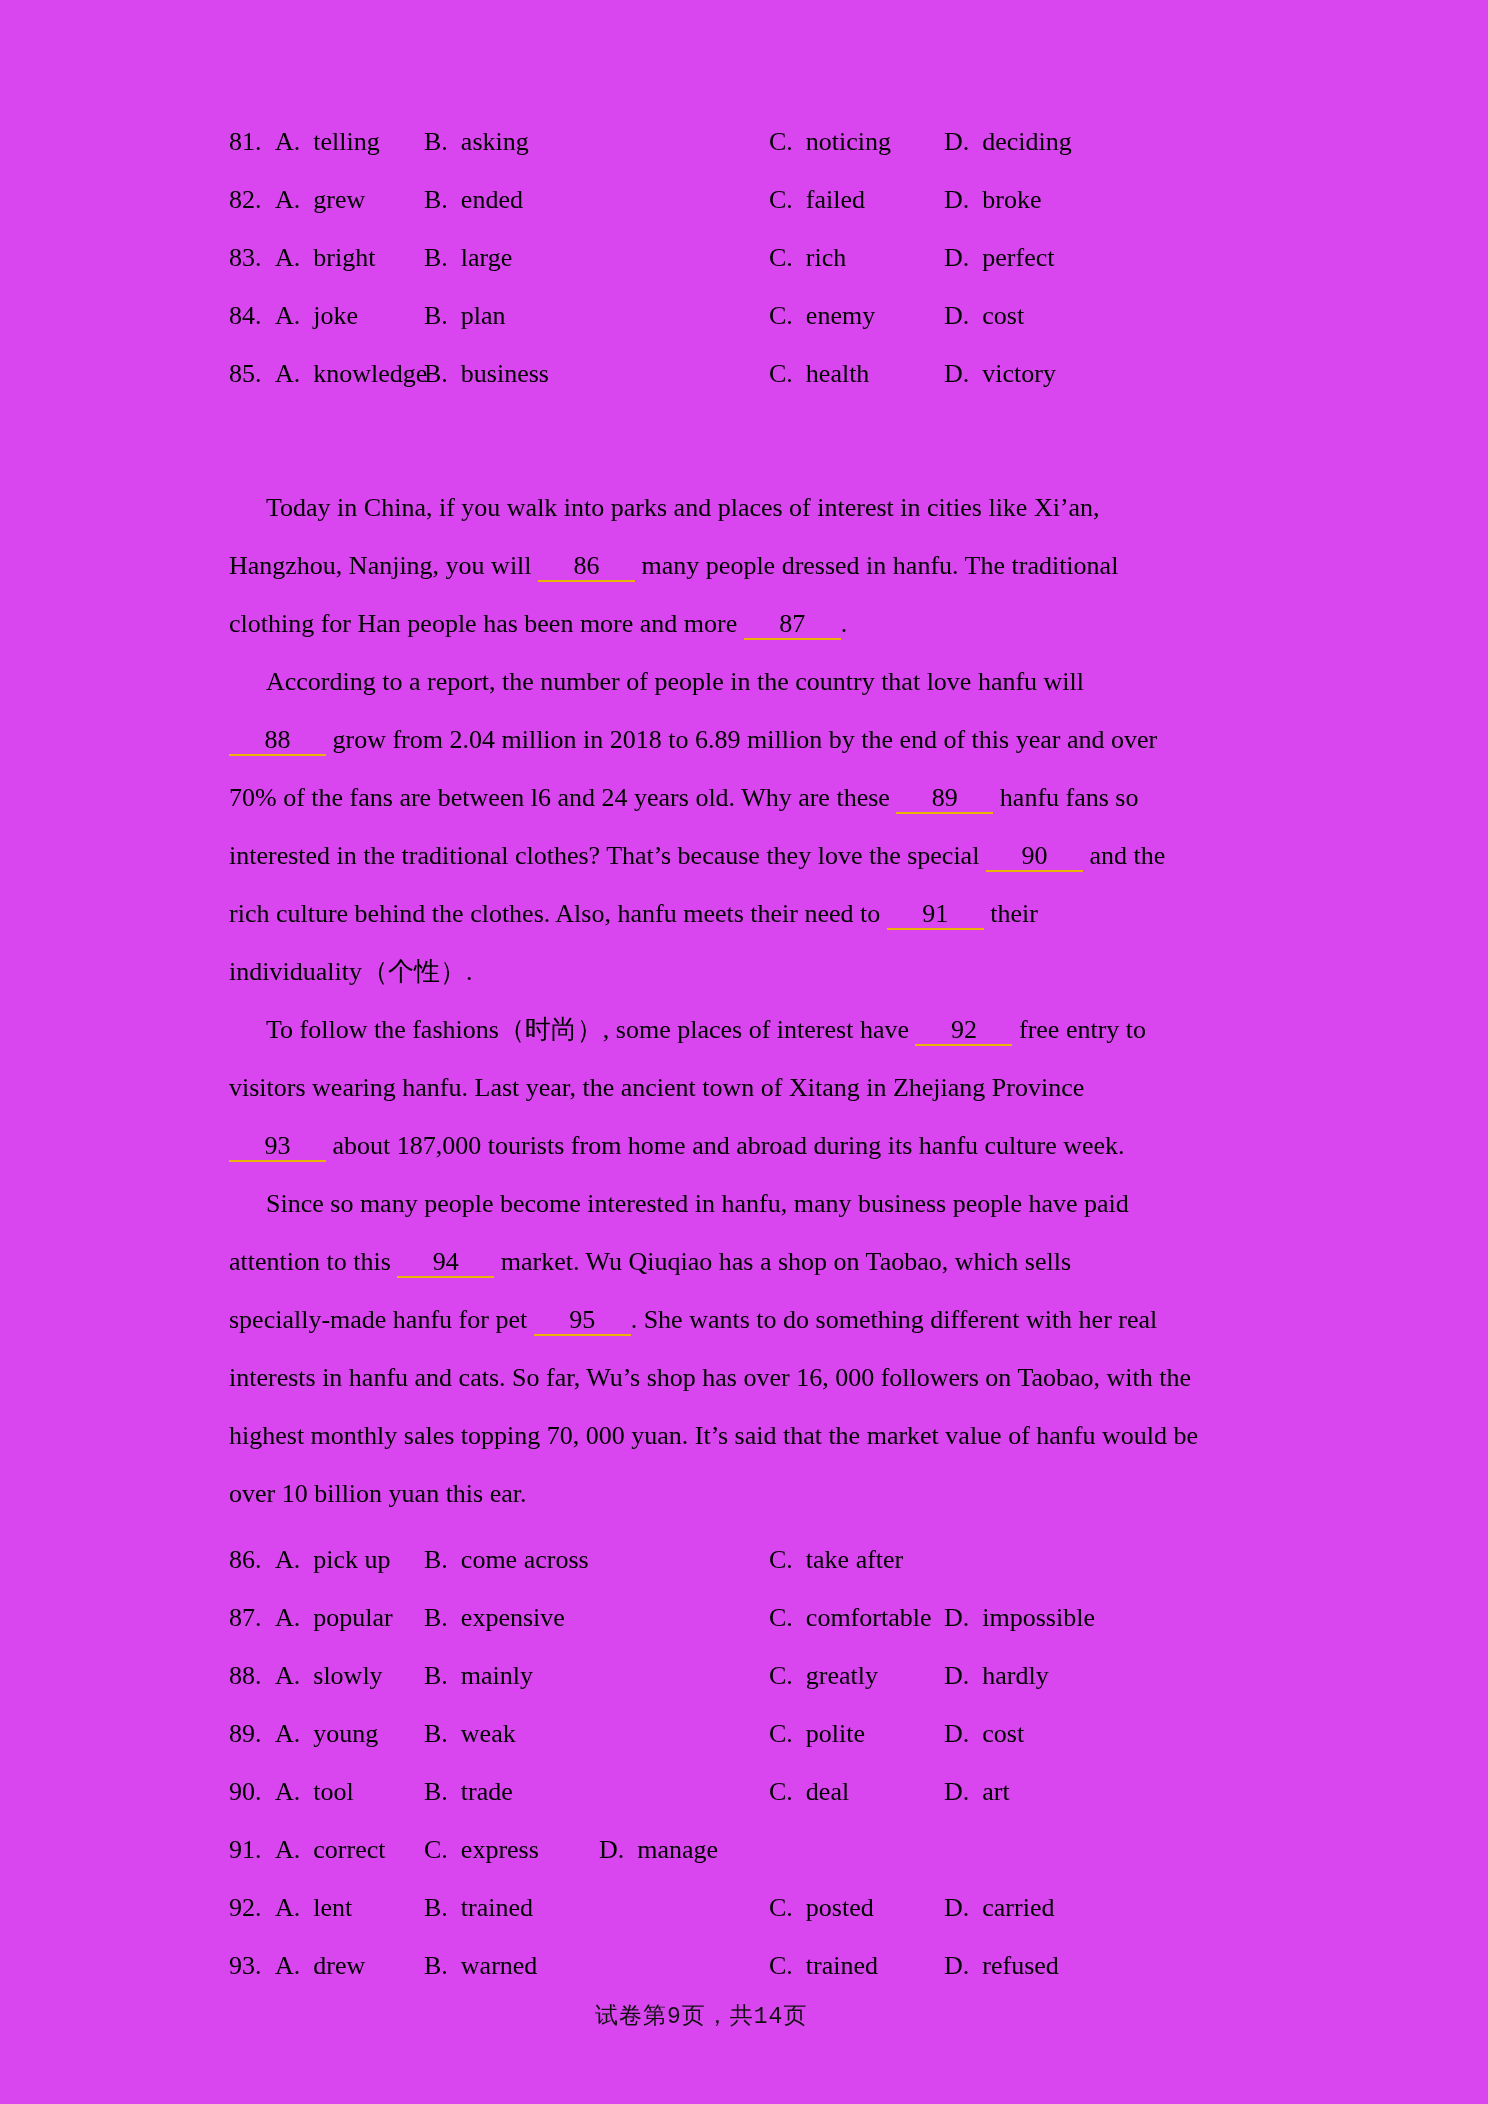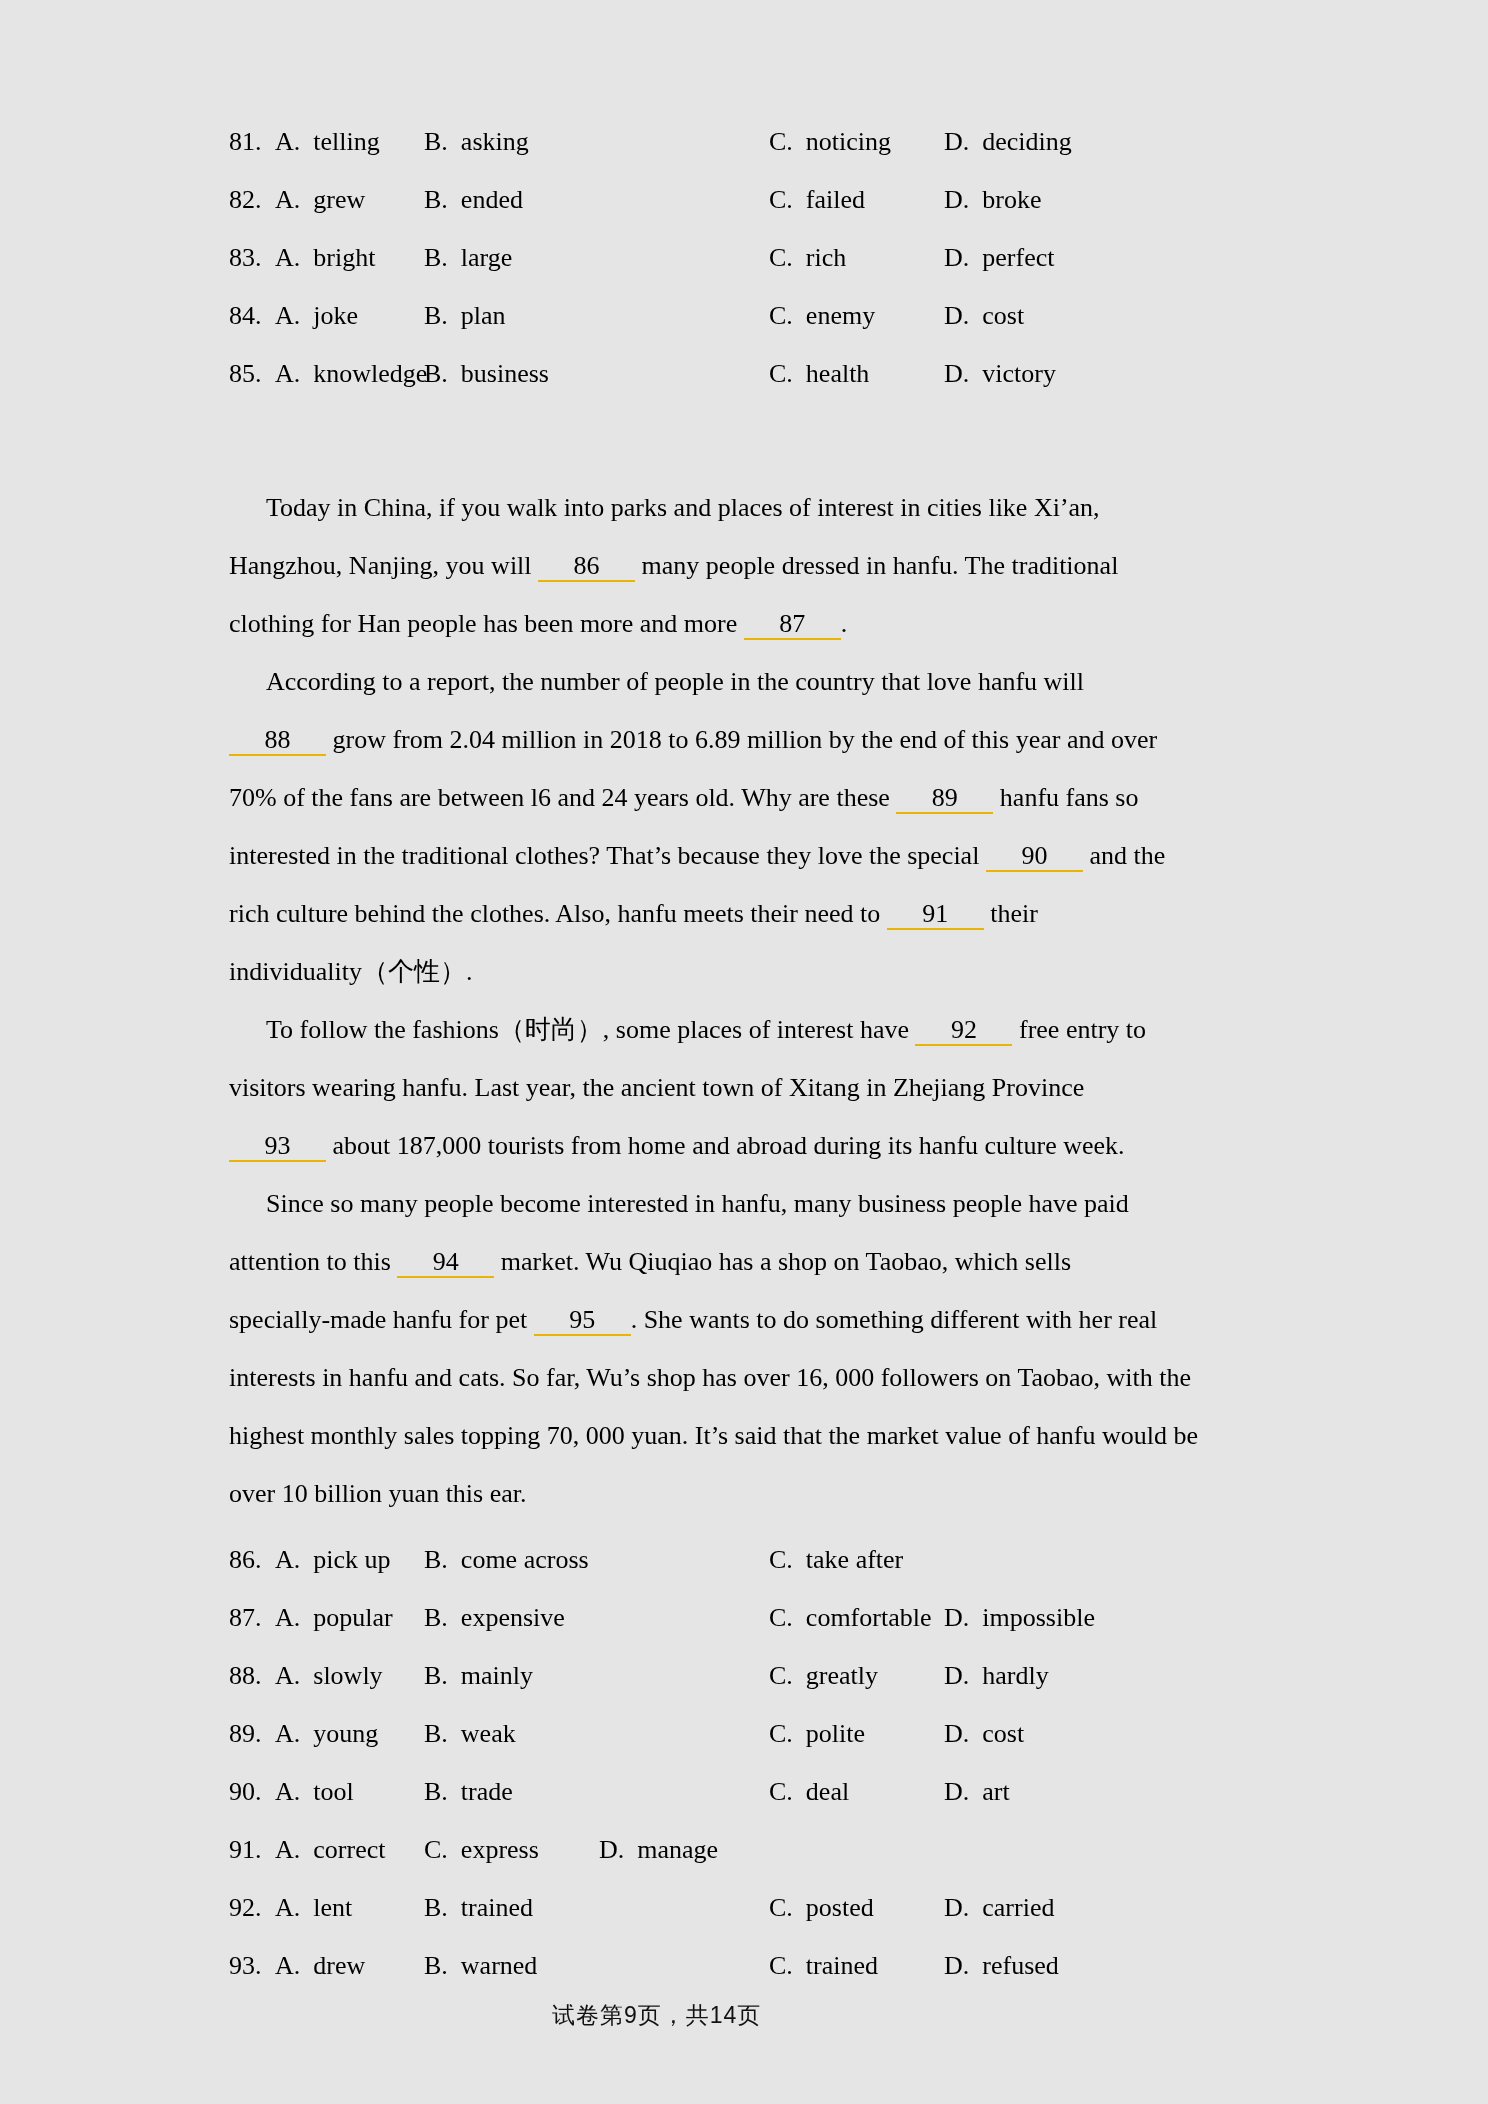--- a/index.html
+++ b/index.html
@@ -1,19 +1,19 @@
 <!DOCTYPE html>
 <html><head>
 <meta charset="utf-8">
 <style>
   html,body{margin:0;padding:0;background:#ffffff;}
   .page{
     position:relative;
     width:1488px;height:2104px;
-    background:#e5e5e5;
+    background:#d946ef;
     font-family:"Liberation Serif","DejaVu Serif",serif;
     color:#000;
     overflow:hidden;
   }
   .content{
     position:absolute;
     left:229px;top:113px;
     width:1076px;
     font-size:26px;
     line-height:58px;
@@ -32,24 +32,24 @@
   .blank{
     display:inline-block;
     min-width:97px;
     text-align:center;
     border-bottom:2px solid #eab308;
     line-height:28px;
   }
   .opts2{margin-top:8px;}
   .footer{
     position:absolute;
-    left:552px;top:2000px;
+    left:595px;top:2000px;
     font-size:23px;
     letter-spacing:1px;
-    font-family:Liberation Sans, sans-serif;
+    font-family:Liberation Mono, monospace;
     color:#111;
   }
 </style>
 </head>
 <body>
 
 <div class="page">
   <div class="content">
 
     <div class="opts1">

